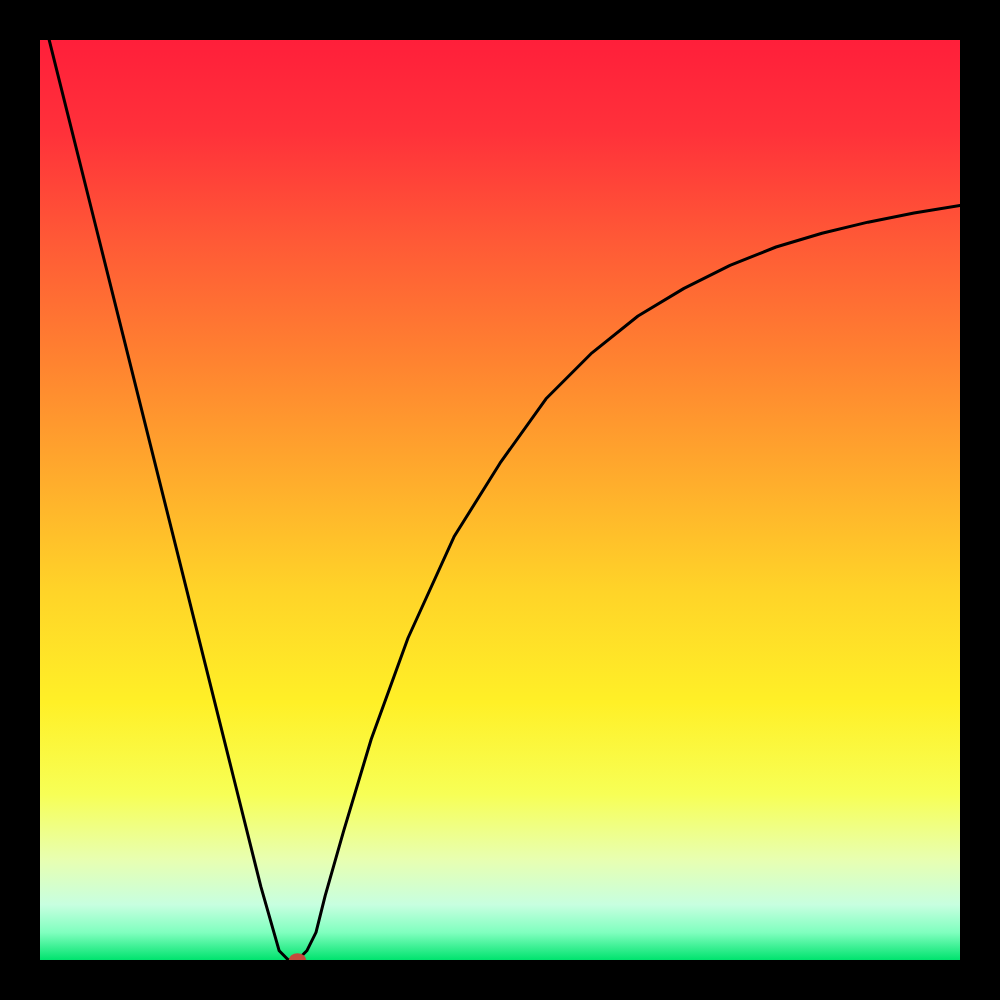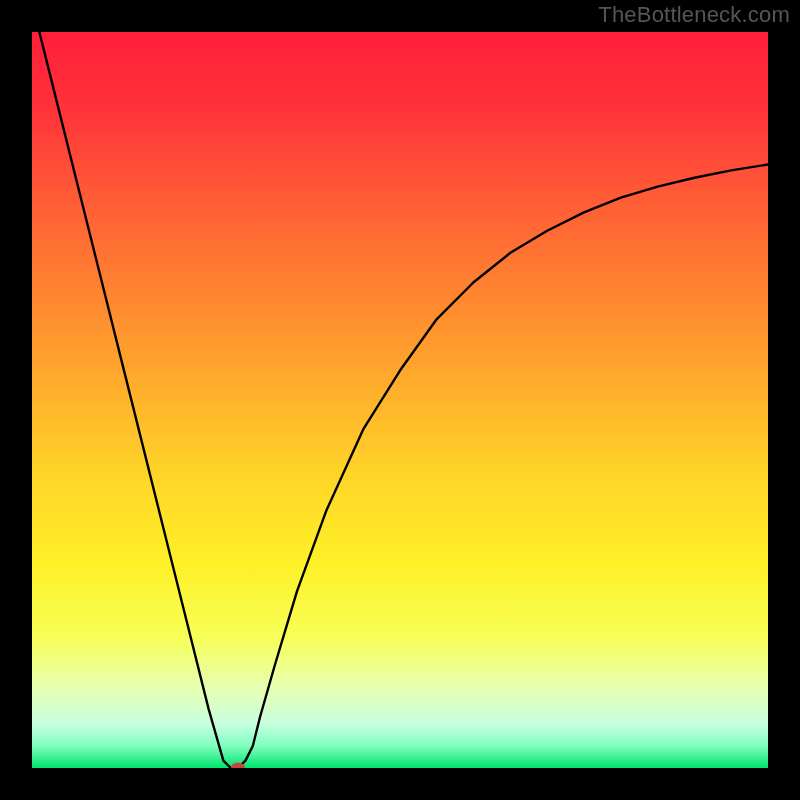--- a/index.html
+++ b/index.html
@@ -48,21 +48,20 @@
     background: #c4493c;
     transform: translate(-50%, -50%);
     z-index: 4;
   }
 </style>
 </head>
 <body>
 
 <div class="frame">
 
-  <div class="watermark">TheBottleneck.com</div>
 
   <div class="plot-area">
     <svg id="plot-svg" viewBox="0 0 736 736" preserveAspectRatio="none">
       <defs>
         <linearGradient id="bg-grad" x1="0" y1="0" x2="0" y2="1">
             <stop offset="0.00%" stop-color="#ff1f3a"></stop>
             <stop offset="10.00%" stop-color="#ff313a"></stop>
             <stop offset="22.00%" stop-color="#ff5a36"></stop>
             <stop offset="35.00%" stop-color="#ff8330"></stop>
             <stop offset="48.00%" stop-color="#ffad2c"></stop>

